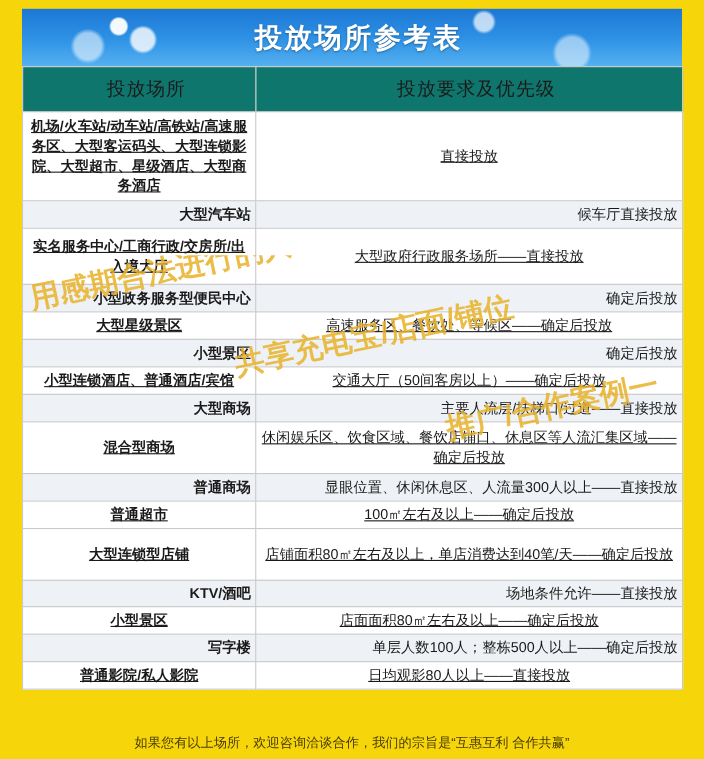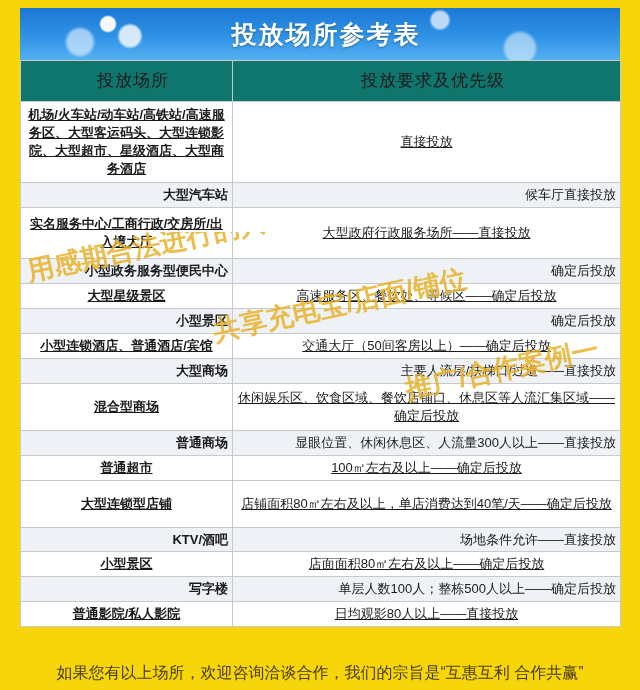--- a/index.html
+++ b/index.html
@@ -89,21 +89,21 @@
   }
   tr.odd td { background: #ffffff; text-decoration: underline; }
   tr.even td { background: #eef1f5; text-align: right; }
   td.tall { line-height: 1.55; }
   .footnote {
     position: absolute;
     left: 20px;
     right: 20px;
     bottom: 6px;
     text-align: center;
-    font-size: 16px;
+    font-size: 12px;
     color: #4a3c00;
   }
   
   .watermark {
     position: absolute;
     left: 10px;
     top: 232px;
     width: 620px;
     height: 230px;
     pointer-events: none;

